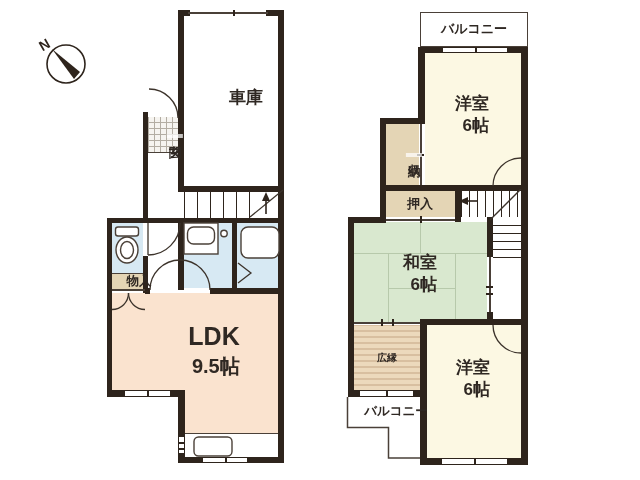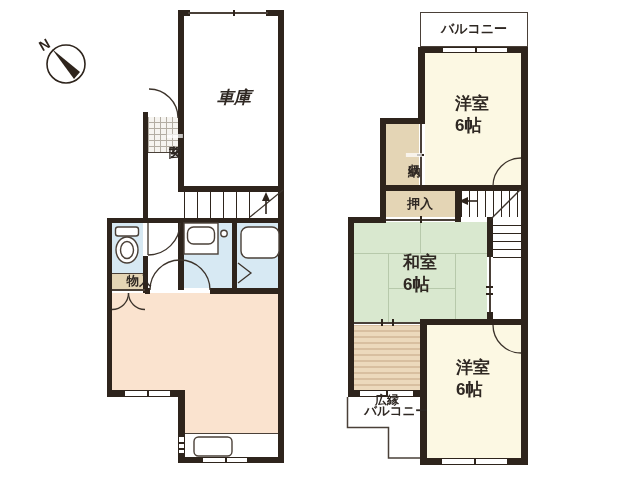--- a/index.html
+++ b/index.html
@@ -7,25 +7,25 @@
         font-family:"Liberation Sans",sans-serif;}
   .wall{position:absolute;background:var(--wall,#2e241c);}
   .thin{position:absolute;background:var(--line,#4a4038);}
   .tick{position:absolute;background:var(--wall,#2e241c);}
   .fill{position:absolute;}
   .win-h{position:absolute;background:#fff;border-top:1.5px solid var(--wall,#2e241c);
          border-bottom:1.5px solid var(--wall,#2e241c);box-sizing:border-box;}
   .win-v{position:absolute;background:#fff;border-left:1.5px solid var(--wall,#2e241c);
          border-right:1.5px solid var(--wall,#2e241c);box-sizing:border-box;}
   .lbl{position:absolute;transform:translate(-50%,-50%);color:var(--text,#2f2823);
-       font-weight:700;white-space:nowrap;text-align:left;line-height:1.3;}
+       font-weight:700;white-space:nowrap;text-align:right;line-height:1.3;}
   .lbl .l2{font-weight:700;}
   .vert{writing-mode:vertical-rl;text-orientation:upright;letter-spacing:1px;
         background:rgba(255,255,255,.72);padding:1px 0;}
-  .f17{font-size:17px;} .f15{font-size:12px;margin-top:44px;} .f13{font-size:13px;} .f12{font-size:12.5px;margin-left:12px;}
+  .f17{font-size:17px;} .f15{font-size:10px;} .f13{font-size:13px;} .f12{font-size:12.5px;margin-left:12px;}
   .ldk-big{font-size:25px;} .ldk-sub{font-size:20px;}
   .wet{background:var(--wet-fill,#d7e9f3);}
   .storage{background:var(--storage-fill,#e4d5b5);}
   .cream{background:var(--western-fill,#fcf8e3);}
   .green{background:var(--tatami-fill,#d9e8cf);}
   .peach{background:var(--ldk-fill,#fae3cf);}
   .tile{background-color:#f6f4f0;
     background-image:repeating-linear-gradient(0deg,#b3ada3 0 1px,transparent 1px 6px),
                      repeating-linear-gradient(90deg,#b3ada3 0 1px,transparent 1px 6px);}
   .stripes{background:repeating-linear-gradient(0deg,var(--veranda-fill,#ecd9bc) 0 4.5px,
@@ -167,23 +167,27 @@
       <ellipse cx="127" cy="250" rx="11" ry="13"></ellipse>
       <ellipse cx="127" cy="250" rx="6.5" ry="8.5"></ellipse>
       <rect x="184" y="223" width="34" height="31"></rect>
       <rect x="187.5" y="227" width="27" height="17" rx="6"></rect>
       <circle cx="224" cy="233.5" r="3.2"></circle>
       <rect x="241" y="227" width="38" height="31" rx="7"></rect>
       <rect x="194" y="437" width="38" height="19" rx="4.5"></rect>
     </g>
   </svg>
 
-  <div class="lbl f17" style="left:234px;top:98px;font-style:italic;">車庫</div>
+  <div class="lbl f17" style="left:246px;top:98px;">車庫</div>
   <div class="lbl f12 vert" style="left:163px;top:136px;">玄関</div>
   <div class="lbl f12" style="left:127px;top:281px;">物入</div>
+  <div class="lbl" style="left:214px;top:349px;">
+    <div class="ldk-big">LDK</div>
+    <div class="ldk-sub">9.5帖</div>
+  </div>
   <div class="lbl f13" style="left:474px;top:29px;">バルコニー</div>
   <div class="lbl f17" style="left:472px;top:115px;">
     <div>洋室</div>
     <div class="l2">6帖</div>
   </div>
   <div class="lbl f12 vert" style="left:402px;top:155px;">収納</div>
   <div class="lbl f13" style="left:420px;top:204px;">押入</div>
   <div class="lbl f17" style="left:420px;top:274px;">
     <div>和室</div>
     <div class="l2">6帖</div>

